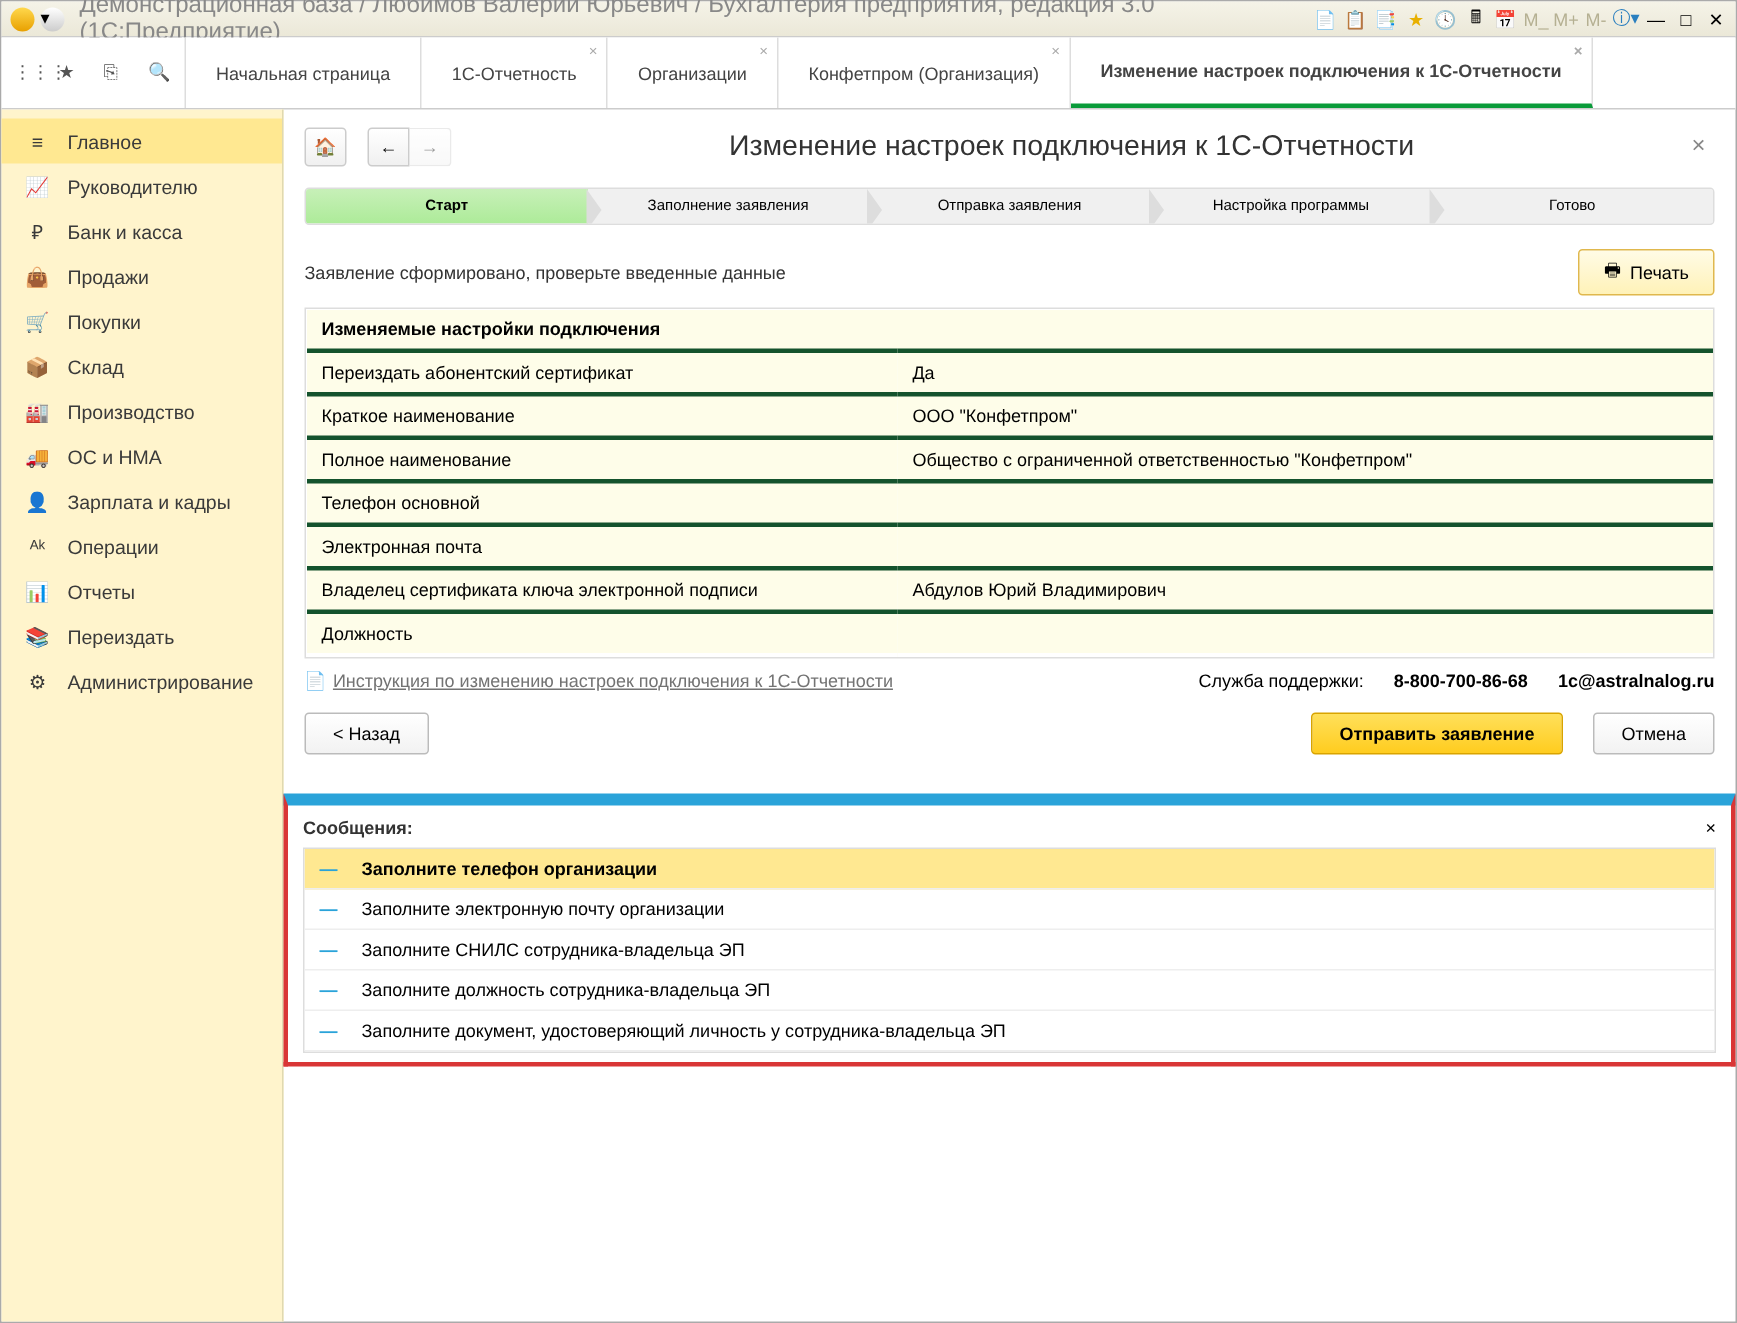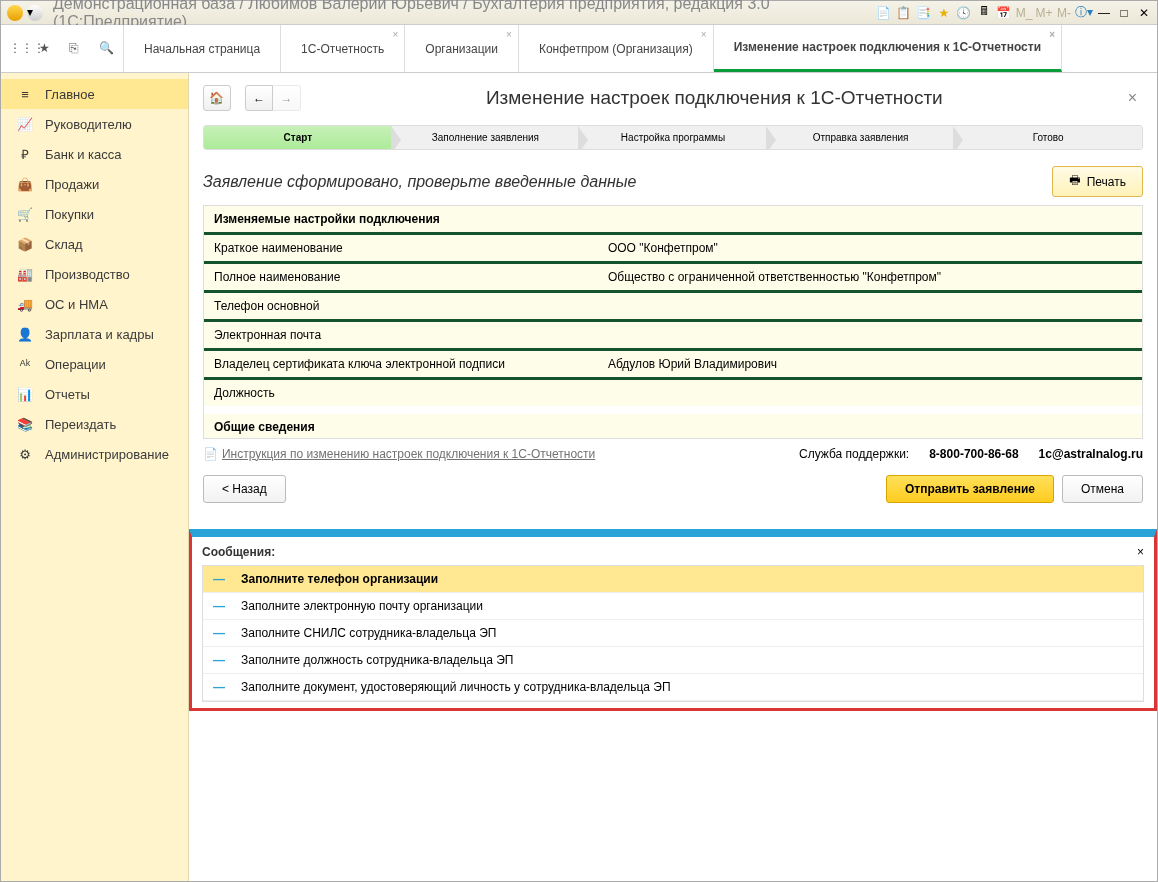--- a/index.html
+++ b/index.html
@@ -44,37 +44,37 @@
     .close-page { font-size: 16px; color: #888; cursor: pointer; padding: 0 6px; }
 
     
     .wizard { display: flex; margin-bottom: 16px; border: 1px solid #ddd; border-radius: 3px; overflow: hidden; background: #f6f6f6; }
     .wstep { flex: 1; text-align: center; padding: 6px 0; font-size: 10px; position: relative; background: #f0f0f0; }
     .wstep::after { content: ""; position: absolute; right: -9px; top: 0; width: 0; height: 0; border-top: 14px solid transparent; border-bottom: 14px solid transparent; border-left: 10px solid #ddd; z-index: 2; }
     .wstep.active { background: linear-gradient(#c7f0b8,#adeb99); font-weight: bold; }
     .wstep:last-child::after { display: none; }
 
     .status-row { display: flex; align-items: center; margin-bottom: 8px; }
-    .status-text { flex: 1; font-size: 16px; color: #333; font-style: italic; }
+    .status-text { flex: 1; font-size: 12px; color: #333; }
     .print-btn { border: 1px solid #e0b84d; background: linear-gradient(#fffbe6,#fff2b8); padding: 4px 16px; border-radius: 3px; display: flex; align-items: center; gap: 6px; cursor: pointer; }
 
     
     .dataarea { flex: 0.6; border: 1px solid #ddd; overflow-y: scroll; }
     .section-header td { background: #ffe891; font-weight: bold; padding: 5px 10px; border-bottom: 1px solid #eee; }
     .section-header2 td { background: #f6f6f6; font-weight: bold; padding: 5px 10px; border-top: 8px solid #fff; border-bottom: 1px solid #eee; }
     table.data { width: 100%; border-collapse: collapse; }
     table.data td { padding: 6px 10px; border-bottom: 3px solid #14532d; background: #fefde9; font-size: 12px; }
     table.data td:first-child { width: 42%; }
     .link { color: #737373; text-decoration: underline; cursor: pointer; }
 
     .info-row { display: flex; align-items: center; padding: 8px 0; gap: 20px; font-size: 12px; }
     .info-row .il { display: flex; align-items: center; gap: 4px; }
     .info-row .spacer { flex: 1; }
 
-    .btn-row { display: flex; gap: 8px; padding: 6px 0 10px 0; }
+    .btn-row { display: flex; gap: 20px; padding: 6px 0 10px 0; }
     .btn { padding: 6px 18px; border: 1px solid #bbb; background: linear-gradient(#fff,#f2f2f2); border-radius: 3px; cursor: pointer; font-size: 12px; }
     .btn.primary { background: linear-gradient(#ffe05a,#ffcc1f); border-color: #d9a400; font-weight: bold; }
 
     
     .messages-wrap { border: 3px solid #d93636; border-top: 8px solid #2aa3d9; margin: 16px -14px; padding: 8px 10px 6px 10px; }
     .msg-title-row { display: flex; align-items: center; margin-bottom: 6px; }
     .msg-title { font-weight: bold; color: #333; flex: 1; }
     .msg-list { border: 1px solid #ddd; max-height: 160px; overflow-y: scroll; }
     .msg-item { display: flex; align-items: center; padding: 6px 10px; border-bottom: 1px solid #eee; font-size: 12px; }
     .msg-item.sel { background: #ffe891; font-weight: bold; }
@@ -204,41 +204,45 @@
           <span class="icon-btn">←</span>
           <span class="icon-btn" style="opacity:0.4">→</span>
         </span>
         <div class="page-title">Изменение настроек подключения к 1С-Отчетности</div>
         <span class="close-page">×</span>
       </div>
 
       <div class="wizard" id="wizard">
           <div class="wstep active">Старт</div>
           <div class="wstep">Заполнение заявления</div>
+          <div class="wstep">Отправка заявления</div>
           <div class="wstep">Настройка программы</div>
-          <div class="wstep">Отправка заявления</div>
           <div class="wstep">Готово</div>
         </div>
 
       <div class="status-row">
         <span class="status-text">Заявление сформировано, проверьте введенные данные</span>
         <div class="print-btn">
           <span>🖶</span>
           <span>Печать</span>
         </div>
       </div>
 
       <div class="dataarea">
         <table class="data">
           <tbody>
               <tr class="section-header">
                 <td colspan="2">Изменяемые настройки подключения</td>
               </tr>
           </tbody>
             <tbody id="rows1">
+              <tr>
+                <td>Переиздать абонентский сертификат</td>
+                <td>Да</td>
+              </tr>
               <tr>
                 <td>Краткое наименование</td>
                 <td>ООО "Конфетпром"</td>
               </tr>
               <tr>
                 <td>Полное наименование</td>
                 <td>Общество с ограниченной ответственностью "Конфетпром"</td>
               </tr>
               <tr>
                 <td>Телефон основной</td>

